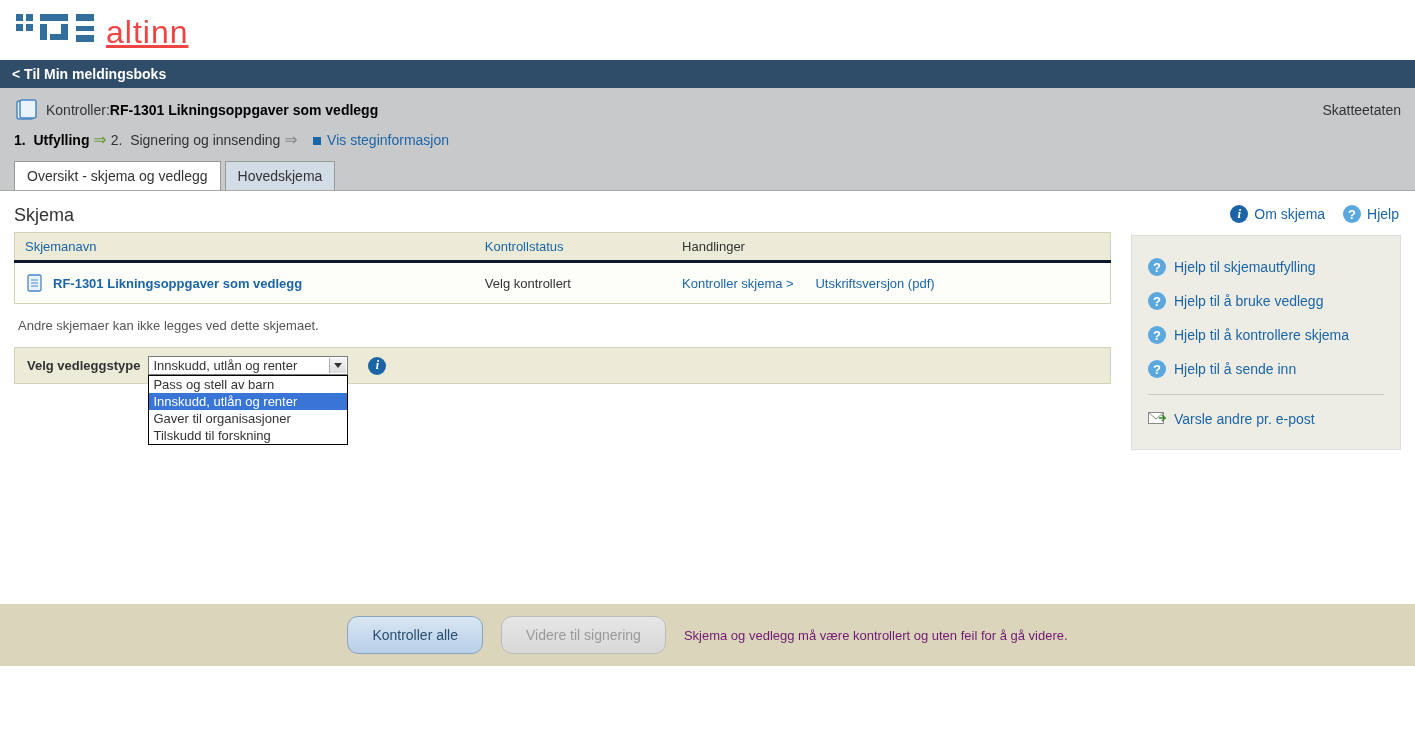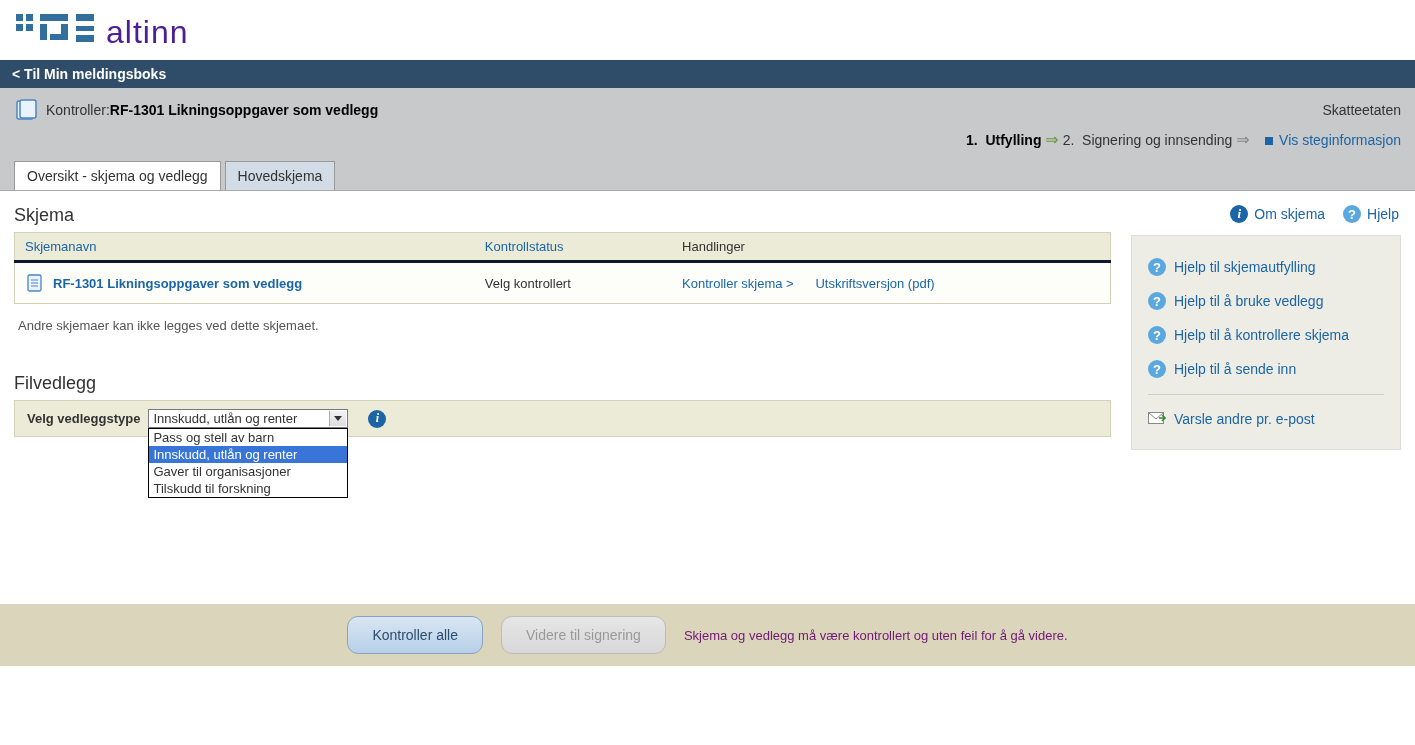--- a/index.html
+++ b/index.html
@@ -1,33 +1,33 @@
 <!DOCTYPE html>
 <html><head>
 <meta charset="utf-8">
 <style>
   * { box-sizing: border-box; margin: 0; padding: 0; }
   body { font-family: Verdana, Arial, sans-serif; font-size: 13px; color: #333; background: #fff; }
   
   .header-logo { padding: 12px 16px 8px; display: flex; align-items: center; gap: 10px; }
   .logo-icon { width: 80px; height: 40px; }
-  .logo-text { font-size: 32px; color: #4c1d95; font-weight: normal; letter-spacing: 1px; }
+  .logo-text { font-size: 32px; color: #ef4444; font-weight: normal; letter-spacing: 1px; text-decoration: underline; }
   
   .nav-bar { background: #2f4c68; color: #fff; padding: 6px 12px; font-size: 14px; }
   .nav-back { color: #fff; text-decoration: none; font-weight: bold; }
   
   .sub-header { background: #c8c9cb; padding: 10px 14px 0 14px; border-bottom: 1px solid #aaa; position: relative; }
   .sub-header-top { display: flex; align-items: center; justify-content: space-between; }
   .doc-icon-wrap { display: flex; align-items: center; gap: 8px; }
   .doc-icon { width: 24px; height: 24px; }
   .innsending-label { font-size: 14px; }
   .innsending-label b { color: #000; }
   .etat { font-size: 14px; color: #333; }
   
-  .steps { text-align: right; padding: 8px 0; font-size: 14px; color: #333; }
+  .steps { text-align: left; padding: 8px 0; font-size: 14px; color: #333; }
   .steps b { color: #000; }
   .step-link { color: #1b65a6; text-decoration: none; }
   .step-icon { display: inline-block; width: 8px; height: 8px; background: #1b65a6; vertical-align: baseline; margin-right: 2px; }
   .arrow-icon { color: #6a9c3f; font-size: 16px; }
   .arrow-icon.gray { color: #888; }
   
   .tabs { display: flex; gap: 4px; margin-top: 4px; }
   .tab { padding: 6px 12px; border: 1px solid #999; border-bottom: none; background: #d2dce6; font-size: 14px; cursor: pointer; }
   .tab.active { background: #fff; }
   
@@ -164,21 +164,20 @@
           <td>
             <a href="#" class="action-link">Kontroller skjema &gt;</a>
             &nbsp;&nbsp;&nbsp;&nbsp;
             <a href="#" class="action-link">Utskriftsversjon (pdf)</a>
           </td>
         </tr>
       </tbody>
     </table>
     <div class="info-note">Andre skjemaer kan ikke legges ved dette skjemaet.</div>
 
-    <h2 class="section-title" style="margin-top:26px">Filvedlegg</h2>
     <div class="filvedlegg-bar">
       <span class="filvedlegg-label">Velg vedleggstype</span>
       <div class="select-wrap">
         <div class="select-box">
           <span>Innskudd, utlån og renter</span>
           <span class="select-arrow"></span>
         </div>
         <div class="dropdown-list">
           <div class="dropdown-item">Pass og stell av barn</div>
           <div class="dropdown-item selected">Innskudd, utlån og renter</div>

